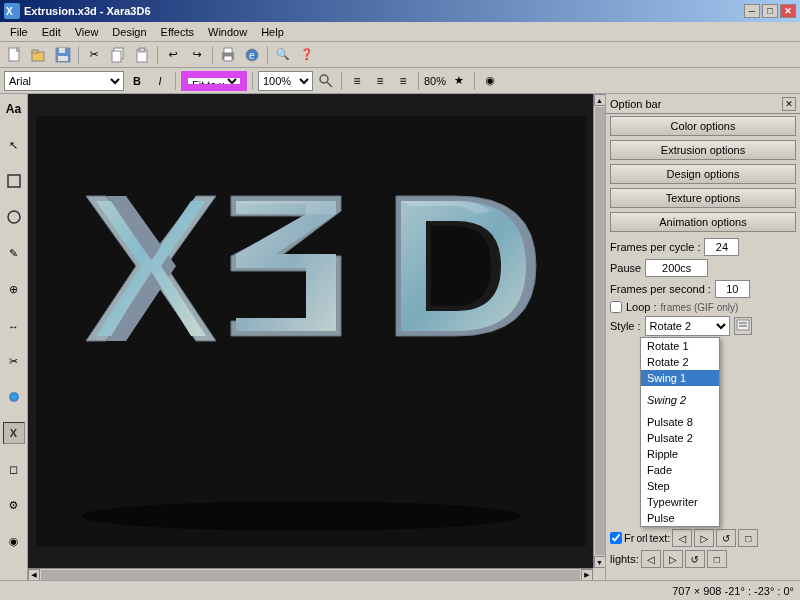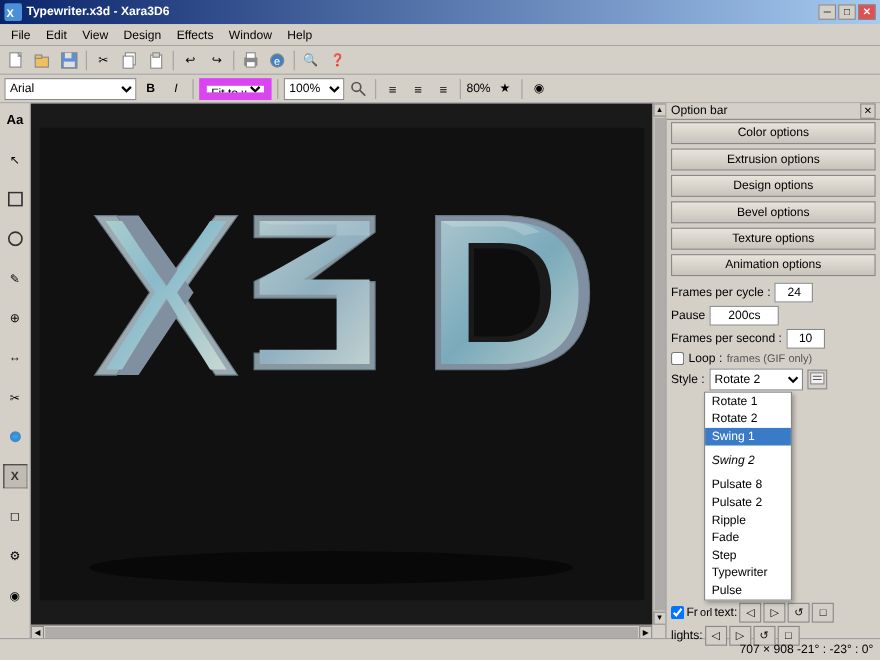--- a/index.html
+++ b/index.html
@@ -232,21 +232,21 @@
 </head>
 <body>
 
 <div class="title-bar">
   <div class="title-bar-left">
     <div class="title-bar-icon">
       <svg width="14" height="14" viewBox="0 0 14 14">
           <text x="1" y="11" font-size="10" fill="white" font-weight="bold">X</text>
         </svg>
     </div>
-    <span>Typewriter.x3d - Xara3D6</span>
+    <span>Extrusion.x3d - Xara3D6</span>
   </div>
   <div class="title-bar-buttons">
     <div class="tb-btn">─</div>
     <div class="tb-btn">□</div>
     <div class="tb-btn close">✕</div>
   </div>
 </div>
 
 <div class="menu-bar">
   <span class="menu-item">File</span>
@@ -450,21 +450,20 @@
 
   <div class="right-panel">
     <div class="panel-header">
       <span>Option bar</span>
       <div class="panel-close">✕</div>
     </div>
 
     <div class="option-btn">Color options</div>
     <div class="option-btn">Extrusion options</div>
     <div class="option-btn">Design options</div>
-    <div class="option-btn">Bevel options</div>
     <div class="option-btn">Texture options</div>
     <div class="option-btn">Animation options</div>
 
     <div class="anim-section">
       <div class="anim-row">
         <span>Frames per cycle :</span>
         <input class="anim-input" type="text" value="24" style="">
       </div>
       <div class="anim-row">
         <span>Pause</span>

